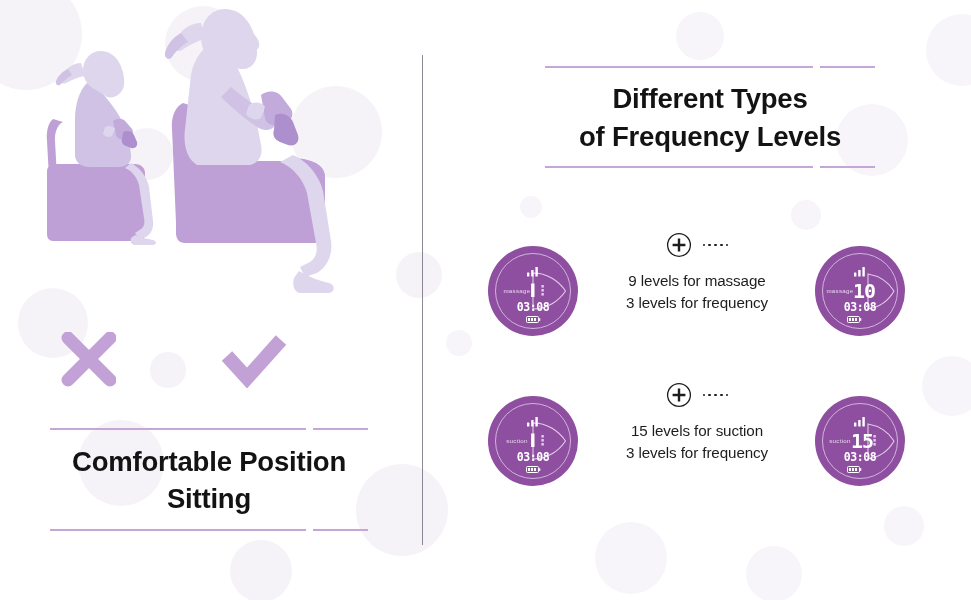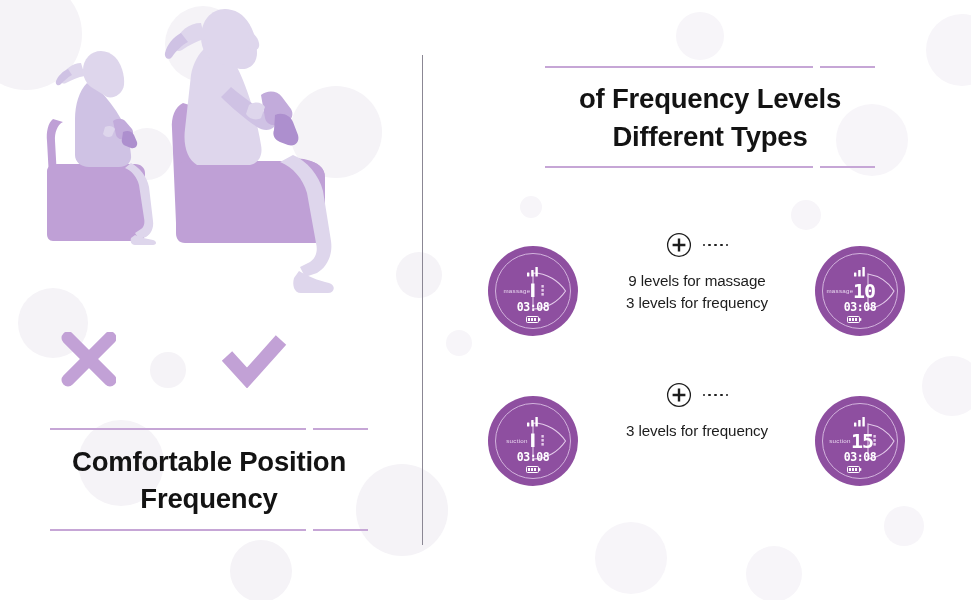--- a/index.html
+++ b/index.html
@@ -157,39 +157,39 @@
       </svg>
     </div>
 
     <div class="left-title-wrap">
       <div class="rule-row">
         <span class="rule-long"></span>
         <span class="rule-short"></span>
       </div>
       <div class="left-title">
         <div>Comfortable Position</div>
-        <div>Frequency</div>
+        <div>Sitting</div>
       </div>
       <div class="rule-row">
         <span class="rule-long"></span>
         <span class="rule-short"></span>
       </div>
     </div>
   </div>
 
   <div class="right-panel">
 
     <div class="head-wrap">
       <div class="rule-row">
         <span class="rule-long"></span>
         <span class="rule-short"></span>
       </div>
       <div class="head-title">
+        <div>Different Types</div>
         <div>of Frequency Levels</div>
-        <div>Different Types</div>
       </div>
       <div class="rule-row">
         <span class="rule-long"></span>
         <span class="rule-short"></span>
       </div>
     </div>
 
     <div class="row r1">
 
       <div class="device left">
@@ -302,20 +302,21 @@
           </svg>
           <span class="dots">
               <i></i>
               <i></i>
               <i></i>
               <i></i>
               <i></i>
             </span>
         </div>
         <div class="caption">
+          <div>15 levels for suction</div>
           <div>3 levels for frequency</div>
         </div>
       </div>
 
       <div class="device right">
         <svg viewBox="0 0 92 92" xmlns="http://www.w3.org/2000/svg">
           <circle cx="46" cy="46" r="45" fill="#8e4fa0"></circle>
           <circle cx="46" cy="46" r="37.5" fill="none" stroke="#d3b3dd" stroke-width="1"></circle>
           <path d="M54 29 C66 31 75 38 80 46 C75 55 66 62 54 64 Z" fill="none" stroke="#e4cbea" stroke-width="1.1"></path>
           <g fill="#ffffff">

